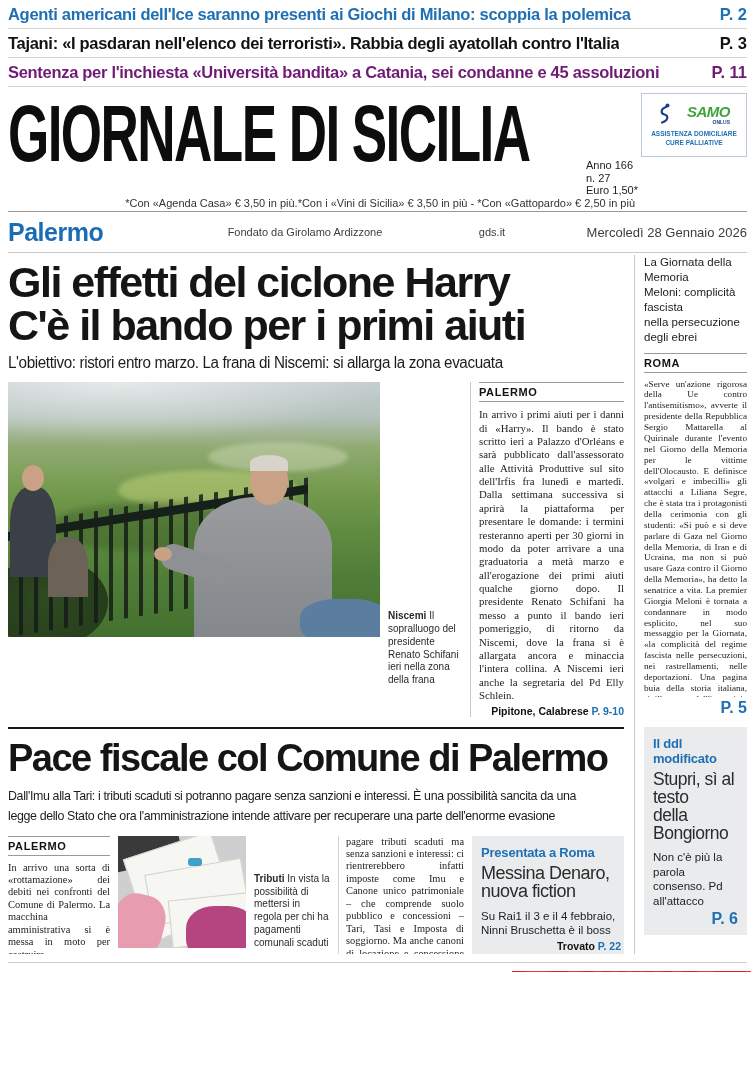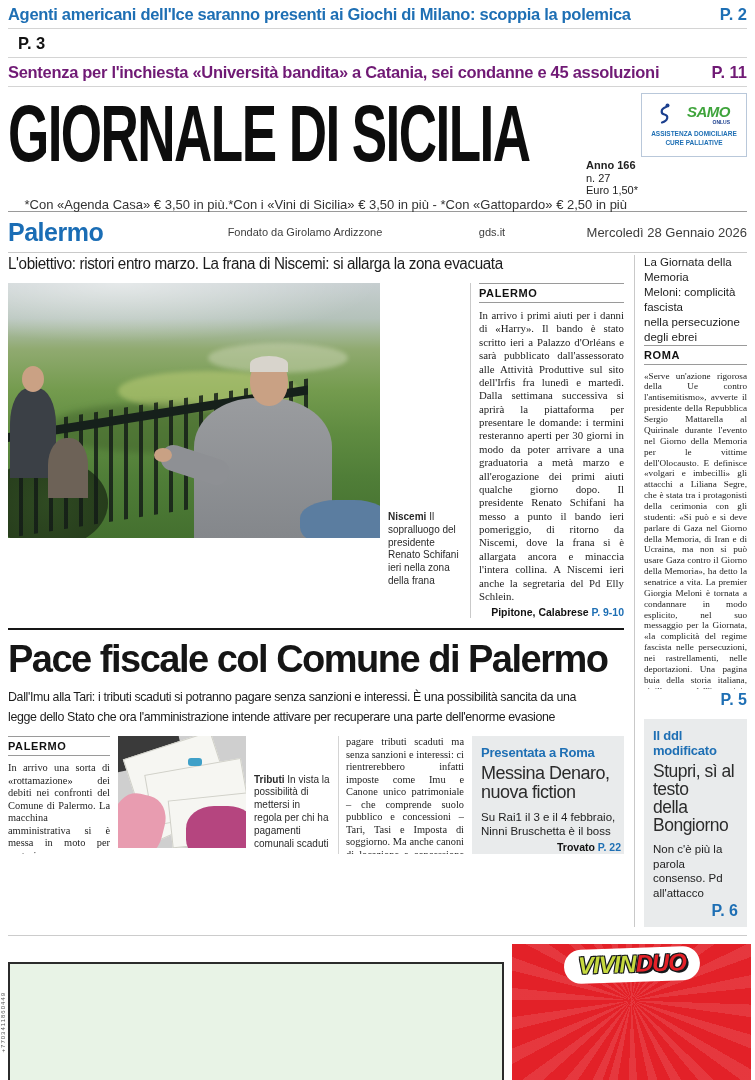--- a/index.html
+++ b/index.html
@@ -1,16 +1,16 @@
 <!DOCTYPE html>
 <html lang="it"><head>
 <meta charset="utf-8">
 <style>
   html,body{margin:0;padding:0;background:#fff;}
-  .page{position:relative;width:755px;height:1080px;margin:0 auto;overflow:hidden;
+  .page{position:relative;width:755px;height:972px;margin:0 auto;overflow:hidden;
         background:#fff;font-family:"Liberation Sans",sans-serif;color:#111;}
   .inner{padding:0 8px;}
 
   
   .strip-row{display:flex;justify-content:space-between;align-items:baseline;
              padding:5px 0 4px;border-bottom:1px solid #d4d4d4;}
   .strip-text{font-size:16.5px;font-weight:bold;letter-spacing:-.3px;white-space:nowrap;overflow:hidden;}
   .strip-page{font-size:16.5px;font-weight:bold;margin-left:10px;}
   .tone-blue{color:#1e6fb4;} .tone-black{color:#121212;} .tone-gray{color:#701a75;}
 
@@ -19,22 +19,22 @@
   .mast-title{position:absolute;left:0;top:6px;margin:0;font-size:68px;font-weight:900;
               letter-spacing:-2px;line-height:1;color:#0d0d0d;white-space:nowrap;
               transform:scale(0.78,1.18);transform-origin:left top;}
   .samo-box{position:absolute;right:0;top:6px;width:104px;height:62px;border:1px solid #b9c8da;
             display:flex;flex-direction:column;align-items:center;justify-content:center;background:#fff;}
   .samo-logo-row{display:flex;align-items:center;gap:16px;}
   .samo-brand{color:#3fa43c;font-weight:bold;font-style:italic;font-size:15px;letter-spacing:-.5px;}
   .samo-brand-sub{color:#1b3f8e;font-size:5px;font-weight:bold;display:block;text-align:right;margin-top:-2px;}
   .samo-box-lines{color:#1e6fb4;font-weight:bold;font-size:6.5px;text-align:center;line-height:1.4;margin-top:4px;}
   .anno-block{position:absolute;left:578px;top:72px;font-size:11px;line-height:1.15;color:#222;}
-  .anno-block .b{font-weight:bold;}
-  .fine-print{position:absolute;right:120px;top:110px;font-size:13px;color:#333;}
+  .anno-block .b{font-weight:normal;}
+  .fine-print{position:absolute;right:112px;top:110px;font-size:11px;color:#333;}
 
   
   .dateline{display:flex;align-items:center;border-top:1px solid #9a9a9a;border-bottom:1px solid #c9c9c9;
             height:40px;}
   .dl-city{width:180px;font-size:25px;font-weight:800;color:#1a6db5;letter-spacing:-.5px;}
   .dl-founded{flex:1;text-align:center;font-size:11px;color:#3d3d3d;}
   .dl-gds{width:140px;text-align:center;font-size:11px;color:#3d3d3d;}
   .dl-date{width:185px;text-align:right;font-size:13px;color:#3d3d3d;white-space:nowrap;}
 
   
@@ -110,21 +110,21 @@
   .gray-box{background:#e9ebec;padding:9px 9px 7px;}
   .fiction-box{width:140px;flex:none;}
   .box-kicker{color:#1e6fb4;font-size:13px;font-weight:bold;letter-spacing:-.2px;margin-bottom:4px;}
   .box-title{font-size:18px;font-weight:400;letter-spacing:-.5px;line-height:1.04;color:#2b2b2b;white-space:pre-line;margin-bottom:8px;}
   .box-sub{font-size:11.5px;line-height:1.25;color:#222;white-space:pre-line;}
   .box-byline{text-align:right;font-size:10.5px;font-weight:bold;margin-top:2px;}
 
   
   .sb-headline{margin:4px 0 8px;font-size:18px;font-weight:800;letter-spacing:-.7px;line-height:1.04;
                color:#151515;white-space:pre-line;}
-  .sb-deck{font-size:11.5px;line-height:1.3;color:#1c1c1c;white-space:pre-line;}
+  .sb-deck{font-size:11.5px;line-height:1.3;color:#1c1c1c;white-space:pre-line;margin-bottom:8px;}
   .sb-body{font-family:"Liberation Serif","DejaVu Serif",serif;font-size:9.2px;line-height:1.18;
            text-align:justify;color:#1c1c1c;max-height:318px;overflow:hidden;hyphens:auto;}
   .sb-page{text-align:right;margin:2px 0 10px;}
   .ddl-box .box-title{font-size:17.5px;}
   .ddl-page{text-align:right;margin-top:2px;}
 
   
   .ads-sep{border-top:1px solid #cccccc;margin-top:8px;}
   .ads-row{display:flex;gap:8px;align-items:flex-end;margin-top:6px;height:190px;}
   .ad-samo{position:relative;width:492px;height:166px;flex:none;background:#e8f3e6;border:2px solid #2b2b2b;
@@ -147,20 +147,21 @@
 
 <div class="page">
   <div class="inner">
 
     <div>
       <div class="strip-row">
         <span class="strip-text tone-blue">Agenti americani dell'Ice saranno presenti ai Giochi di Milano: scoppia la polemica</span>
         <span class="strip-page tone-blue">P. 2</span>
       </div>
       <div class="strip-row">
+        <span class="strip-text tone-black">Tajani: «I pasdaran nell'elenco dei terroristi». Rabbia degli ayatollah contro l'Italia</span>
         <span class="strip-page tone-black">P. 3</span>
       </div>
       <div class="strip-row">
         <span class="strip-text tone-gray">Sentenza per l'inchiesta «Università bandita» a Catania, sei condanne e 45 assoluzioni</span>
         <span class="strip-page tone-gray">P. 11</span>
       </div>
     </div>
 
     <div class="masthead">
       <h1 class="mast-title">GIORNALE DI SICILIA</h1>
@@ -192,20 +193,22 @@
       <span class="dl-city">Palermo</span>
       <span class="dl-founded">Fondato da Girolamo Ardizzone</span>
       <span class="dl-gds">gds.it</span>
       <span class="dl-date">Mercoledì 28 Gennaio 2026</span>
     </div>
 
     <div class="main-row">
       <div class="main-left">
 
         <div>
+          <h2 class="lead-headline">Gli effetti del ciclone Harry
+C'è il bando per i primi aiuti</h2>
           <div class="subtitle">L'obiettivo: ristori entro marzo. La frana di Niscemi: si allarga la zona evacuata</div>
           <div class="content-row">
             <div class="photo1">
               <div class="p1-haze"></div>
               <div class="p1-field3"></div>
               <div class="p1-field1"></div>
               <div class="p1-field2"></div>
               <div class="p1-bush"></div>
               <div class="p1-rail"></div>
               <div class="p1-rail-top"></div>

